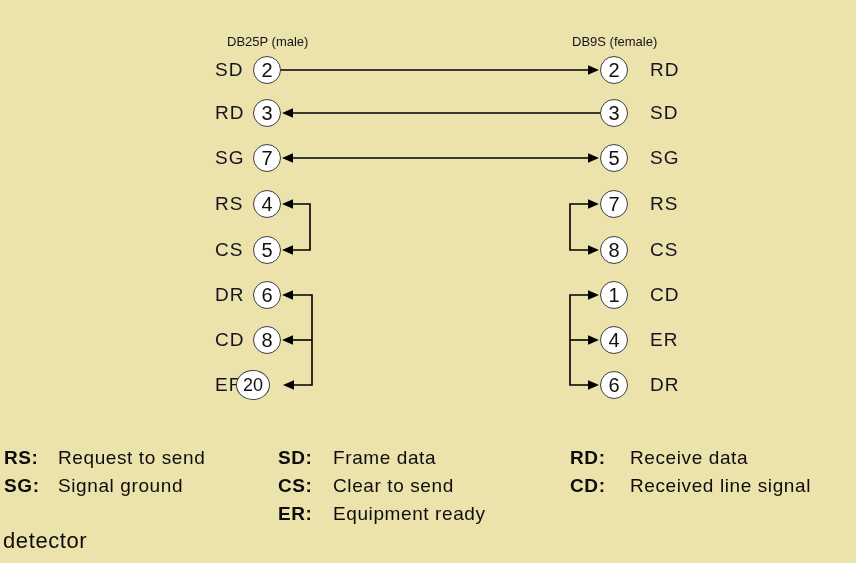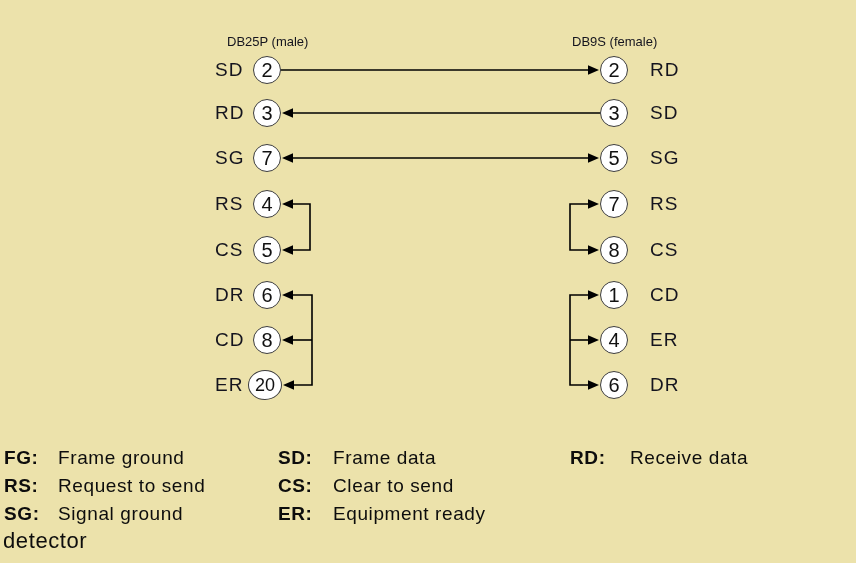--- a/index.html
+++ b/index.html
@@ -17,21 +17,21 @@
   .plabel.lcol{left:215px;}
   .plabel.rcol{left:650px;}
   .pin{
     position:absolute;box-sizing:border-box;width:28px;height:28px;
     background:#FFFFFF;border:1.4px solid #3D3D3D;border-radius:50%;
     display:flex;align-items:center;justify-content:center;
     font-size:20px;color:#111111;z-index:2;
   }
   .pin.lcol{left:253px;}
   .pin.rcol{left:600px;}
-  .pin.wide{width:34px;height:30px;left:248px;font-size:18px;}
+  .pin.wide{width:34px;height:30px;left:236px;font-size:18px;}
   svg.wires{position:absolute;left:0;top:0;z-index:1;}
   .legend-col{
     position:absolute;top:444px;color:#0D0D0D;font-size:19px;
     letter-spacing:0.6px;white-space:nowrap;
   }
   .legend-col.c1{left:4px;}
   .legend-col.c2{left:278px;}
   .legend-col.c3{left:570px;}
   .legend-row{height:28px;line-height:28px;}
   .abbr{font-weight:bold;display:inline-block;}
@@ -143,27 +143,27 @@
   <span class="plabel rcol" style="top:61px">RD</span>
   <span class="plabel rcol" style="top:104px">SD</span>
   <span class="plabel rcol" style="top:149px">SG</span>
   <span class="plabel rcol" style="top:195px">RS</span>
   <span class="plabel rcol" style="top:241px">CS</span>
   <span class="plabel rcol" style="top:286px">CD</span>
   <span class="plabel rcol" style="top:331px">ER</span>
   <span class="plabel rcol" style="top:376px">DR</span>
 
   <div class="legend-col c1">
-    <div class="legend-row"><span class="abbr">FG:</span><span>Frame ground</span></div>
     <div class="legend-row"><span class="abbr">RS:</span><span>Request to send</span></div>
     <div class="legend-row"><span class="abbr">SG:</span><span>Signal ground</span></div>
   </div>
   <div class="legend-col c2">
     <div class="legend-row"><span class="abbr">SD:</span><span>Frame data</span></div>
     <div class="legend-row"><span class="abbr">CS:</span><span>Clear to send</span></div>
     <div class="legend-row"><span class="abbr">ER:</span><span>Equipment ready</span></div>
   </div>
   <div class="legend-col c3">
     <div class="legend-row"><span class="abbr">RD:</span><span>Receive data</span></div>
+    <div class="legend-row"><span class="abbr">CD:</span><span>Received line signal</span></div>
   </div>
   <div class="wrap-line">detector</div>
 
 </div>
 
 </body></html>

